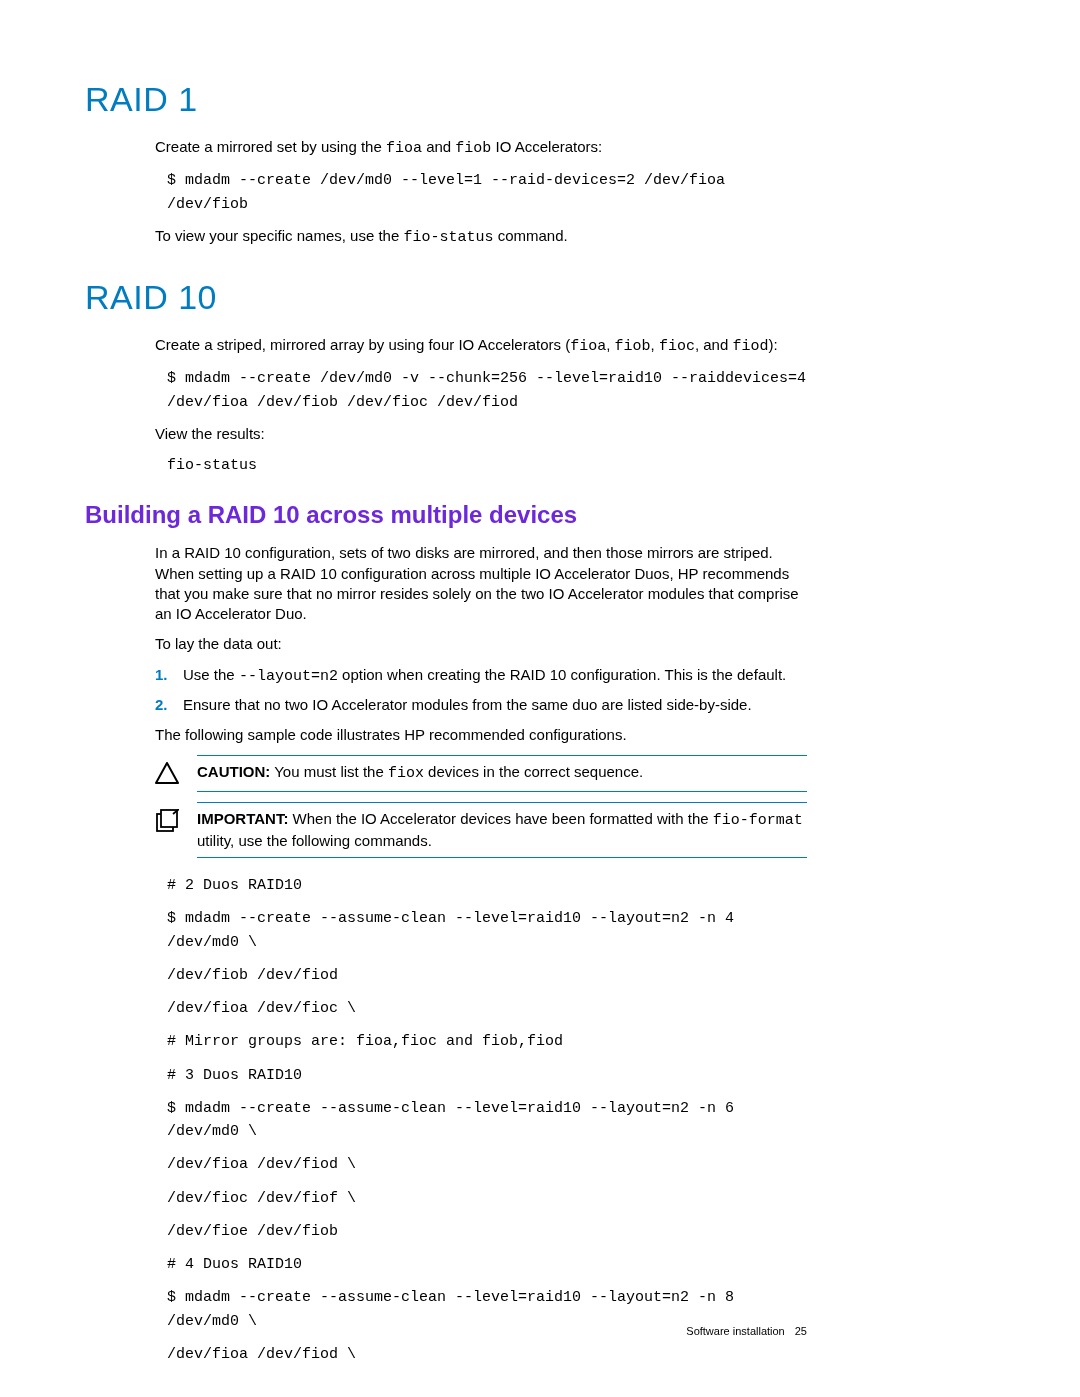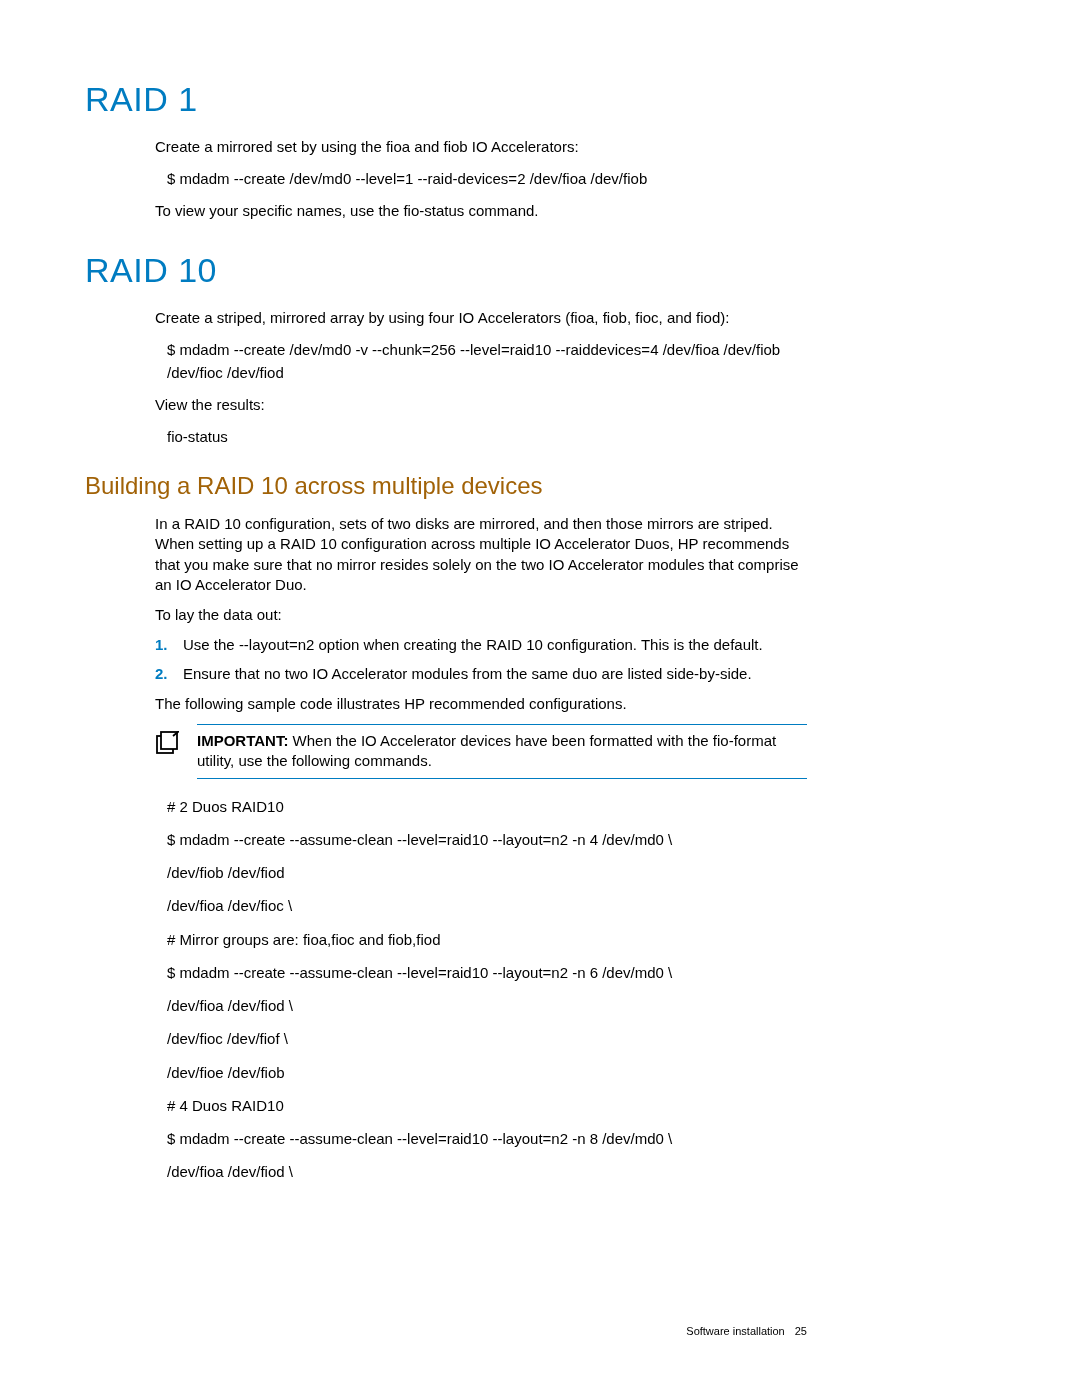--- a/index.html
+++ b/index.html
@@ -19,35 +19,35 @@
   h1.blue {
     font-family: Arial, Helvetica, sans-serif;
     font-weight: 400;
     color: #007cc1;
     font-size: 34px;
     margin: 0 0 18px 0;
     letter-spacing: 0.5px;
   }
   h2.blue {
     font-family: Arial, Helvetica, sans-serif;
-    font-weight: 400;
-    color: #a16207;
+    font-weight: 700;
+    color: #6d28d9;
     font-size: 24px;
     margin: 24px 0 14px 0;
   }
   .body-indent {
     margin-left: 70px;
   }
   p {
     font-size: 15px;
     line-height: 1.35;
     margin: 0 0 10px 0;
   }
   .mono, code {
-    font-family: Liberation Sans, sans-serif;
+    font-family: Liberation Mono, monospace;
     font-size: 15px;
   }
   pre.mono {
     margin: 0 0 10px 12px;
     white-space: pre-wrap;
     line-height: 1.55;
   }
   ol.numlist {
     list-style: none;
     padding: 0;
@@ -144,20 +144,34 @@
         <span class="num">1.</span>
         <span>Use the </span><code>--layout=n2</code><span> option when creating the RAID 10 configuration. This is the default.</span>
       </li>
       <li>
         <span class="num">2.</span>
         <span>Ensure that no two IO Accelerator modules from the same duo are listed side-by-side.</span>
       </li>
     </ol>
     <p>The following sample code illustrates HP recommended configurations.</p>
 
+    <div class="callout">
+      <div class="callout-rule"></div>
+      <div class="callout-row">
+        <div class="callout-icon">
+          <svg width="24" height="22" viewBox="0 0 24 22">
+            <polygon points="12,1 23,21 1,21" fill="none" stroke="#000" stroke-width="2" stroke-linejoin="round"></polygon>
+          </svg>
+        </div>
+        <div class="callout-text">
+          <span class="callout-label">CAUTION:</span><span>   You must list the </span><code>fiox</code><span> devices in the correct sequence.</span>
+        </div>
+      </div>
+      <div class="callout-rule bottom"></div>
+    </div>
 
     <div class="callout" style="margin-top:8px">
       <div class="callout-rule"></div>
       <div class="callout-row">
         <div class="callout-icon">
           <svg width="24" height="24" viewBox="0 0 24 24">
             <rect x="2" y="5" width="16" height="17" fill="none" stroke="#000" stroke-width="1.8"></rect>
             <rect x="6" y="1" width="16" height="17" fill="#fff" stroke="#000" stroke-width="1.8"></rect>
             <line x1="18" y1="5" x2="24" y2="0" stroke="#000" stroke-width="1.8"></line>
           </svg>
@@ -168,20 +182,21 @@
       </div>
       <div class="callout-rule bottom"></div>
     </div>
 
     <div style="margin-top:16px">
       <pre class="mono"># 2 Duos RAID10</pre>
       <pre class="mono">$ mdadm --create --assume-clean --level=raid10 --layout=n2 -n 4 /dev/md0 \</pre>
       <pre class="mono">/dev/fiob /dev/fiod</pre>
       <pre class="mono">/dev/fioa /dev/fioc \</pre>
       <pre class="mono"># Mirror groups are: fioa,fioc and fiob,fiod</pre>
+      <pre class="mono"># 3 Duos RAID10</pre>
       <pre class="mono">$ mdadm --create --assume-clean --level=raid10 --layout=n2 -n 6 /dev/md0 \</pre>
       <pre class="mono">/dev/fioa /dev/fiod \</pre>
       <pre class="mono">/dev/fioc /dev/fiof \</pre>
       <pre class="mono">/dev/fioe /dev/fiob</pre>
       <pre class="mono"># 4 Duos RAID10</pre>
       <pre class="mono">$ mdadm --create --assume-clean --level=raid10 --layout=n2 -n 8 /dev/md0 \</pre>
       <pre class="mono">/dev/fioa /dev/fiod \</pre>
     </div>
   </div>
 

